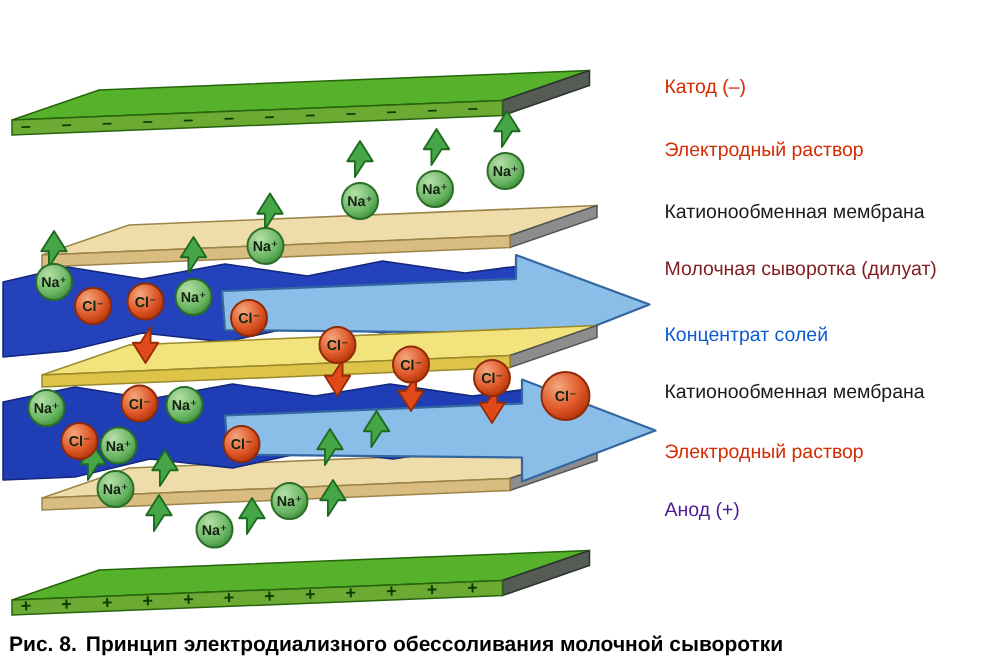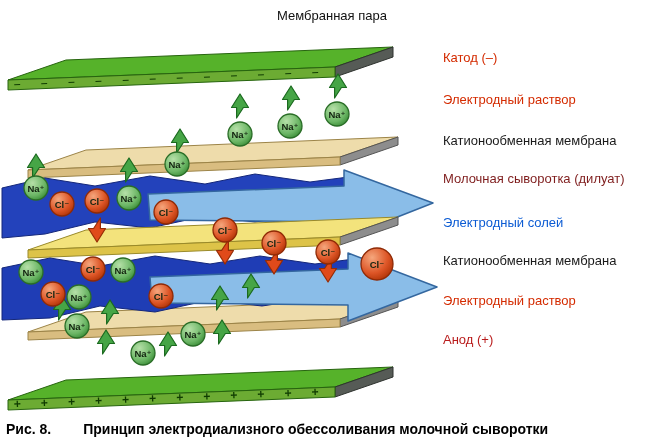--- a/index.html
+++ b/index.html
@@ -39,28 +39,27 @@
   .legend-item:nth-child(3){top:133px;}
   .legend-item:nth-child(4){top:171px;}
   .legend-item:nth-child(5){top:215px;}
   .legend-item:nth-child(6){top:253px;}
   .legend-item:nth-child(7){top:293px;}
   .legend-item:nth-child(8){top:332px;}
   .legend-item:nth-child(9){top:371px;}
   
   .caption{position:absolute;left:6px;top:421px;width:656px;font-weight:bold;
            font-size:14px;color:#000;white-space:nowrap;}
-  .fig-num{margin-right:32px;}
+  .fig-num{margin-right:6px;}
 </style>
 </head>
 <body>
 
 <div class="page">
 
-  <div class="title">Мембранная пара</div>
 
   <svg class="diagram" width="450" height="420" viewBox="0 0 450 420">
     <defs>
       <radialGradient id="gna" cx="35%" cy="30%" r="75%">
         <stop offset="0%" stop-color="#b6e0a8"></stop>
         <stop offset="70%" stop-color="#6ab564"></stop>
         <stop offset="100%" stop-color="#3d8f3a"></stop>
       </radialGradient>
       <radialGradient id="gcl" cx="35%" cy="30%" r="75%">
         <stop offset="0%" stop-color="#f5a77d"></stop>
@@ -214,23 +213,23 @@
           <text y="3.5">Na⁺</text>
         </g>
       </g>
   </svg>
 
   <div id="legend">
     <div class="legend-item" style="color: rgb(212, 43, 0);">Катод (–)</div>
     <div class="legend-item" style="color: rgb(212, 43, 0);">Электродный раствор</div>
     <div class="legend-item" style="color: rgb(26, 26, 26);">Катионообменная мембрана</div>
     <div class="legend-item" style="color: #7f1d1d;">Молочная сыворотка (дилуат)</div>
-    <div class="legend-item" style="color: rgb(11, 91, 211);">Электродный солей</div>
+    <div class="legend-item" style="color: rgb(11, 91, 211);">Концентрат солей</div>
     <div class="legend-item" style="color: rgb(26, 26, 26);">Катионообменная мембрана</div>
     <div class="legend-item" style="color: rgb(212, 43, 0);">Электродный раствор</div>
-    <div class="legend-item" style="color: #b91c1c;">Анод (+)</div>
+    <div class="legend-item" style="color: #4c1d95;">Анод (+)</div>
   </div>
 
   <div class="caption">
     <span class="fig-num">Рис. 8.</span><span class="fig-text">Принцип электродиализного обессоливания молочной сыворотки</span>
   </div>
 
 </div>
 
 </body></html>

